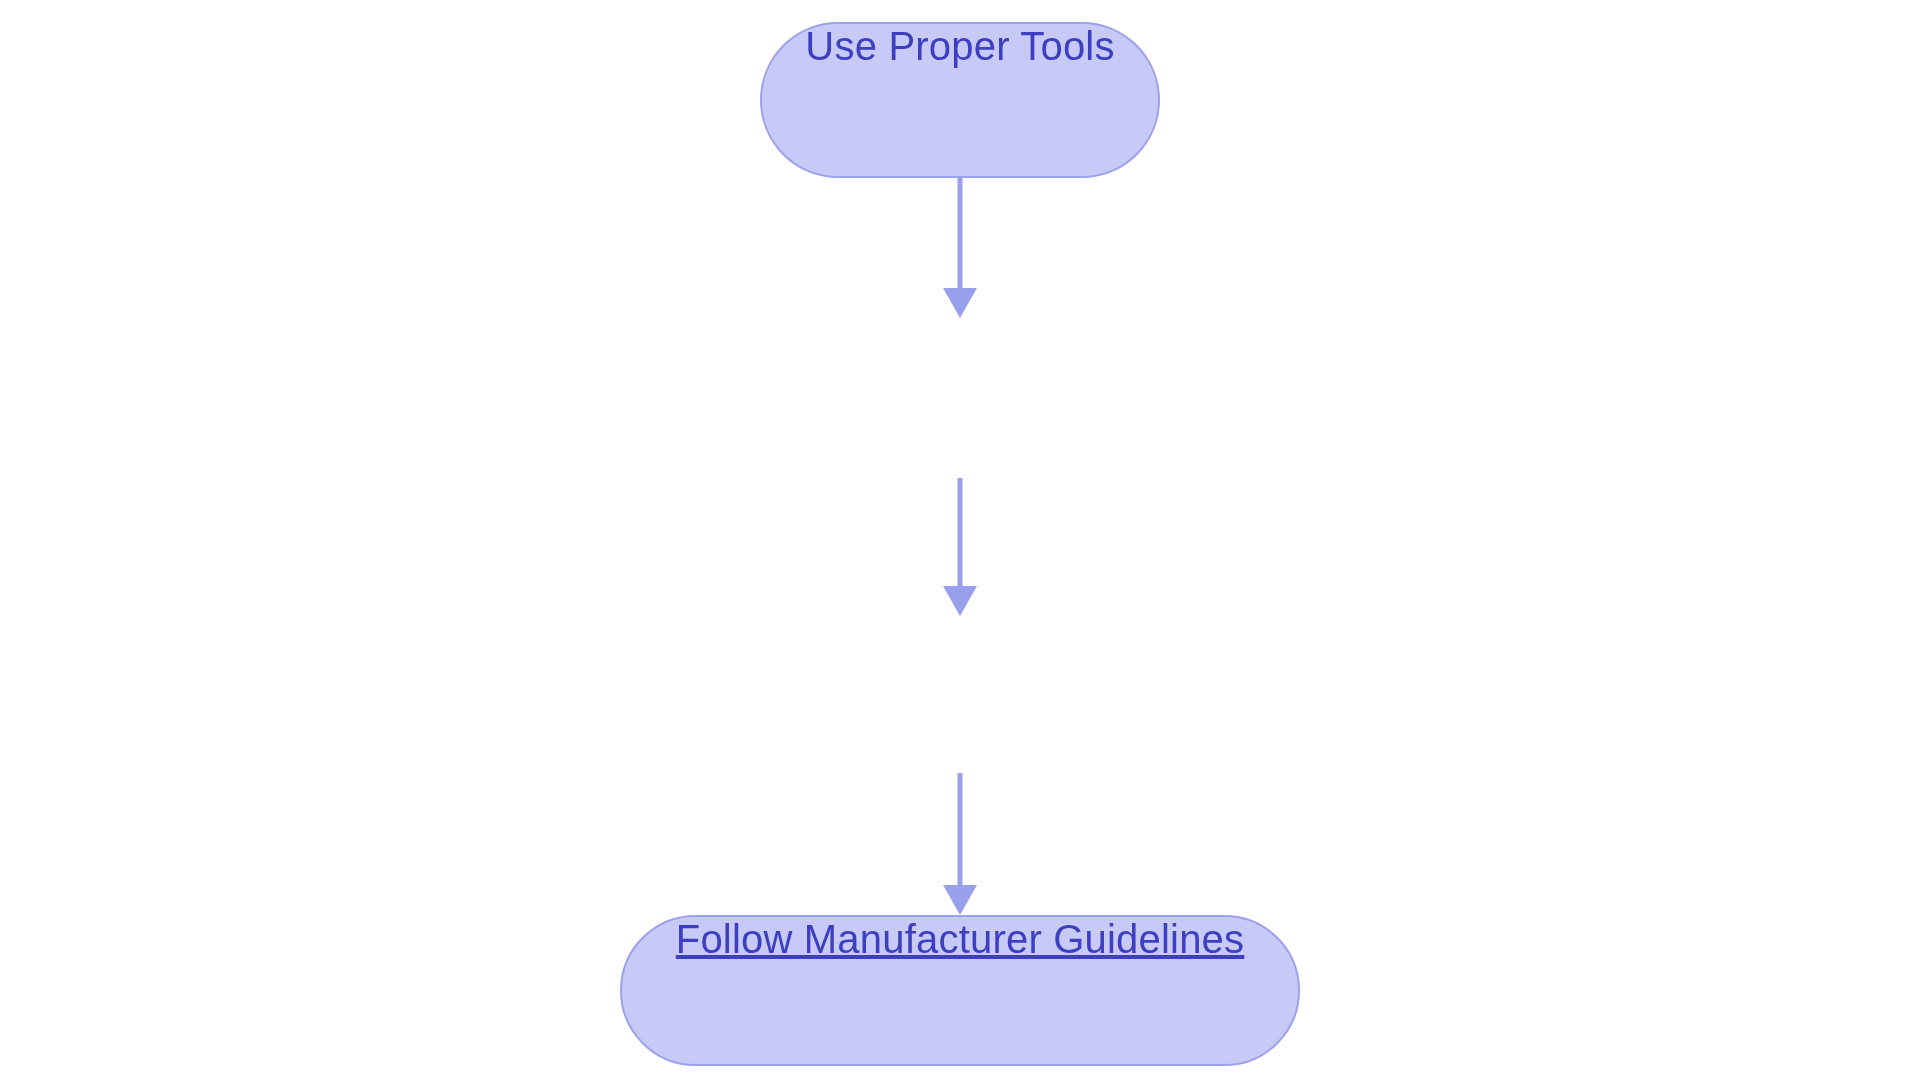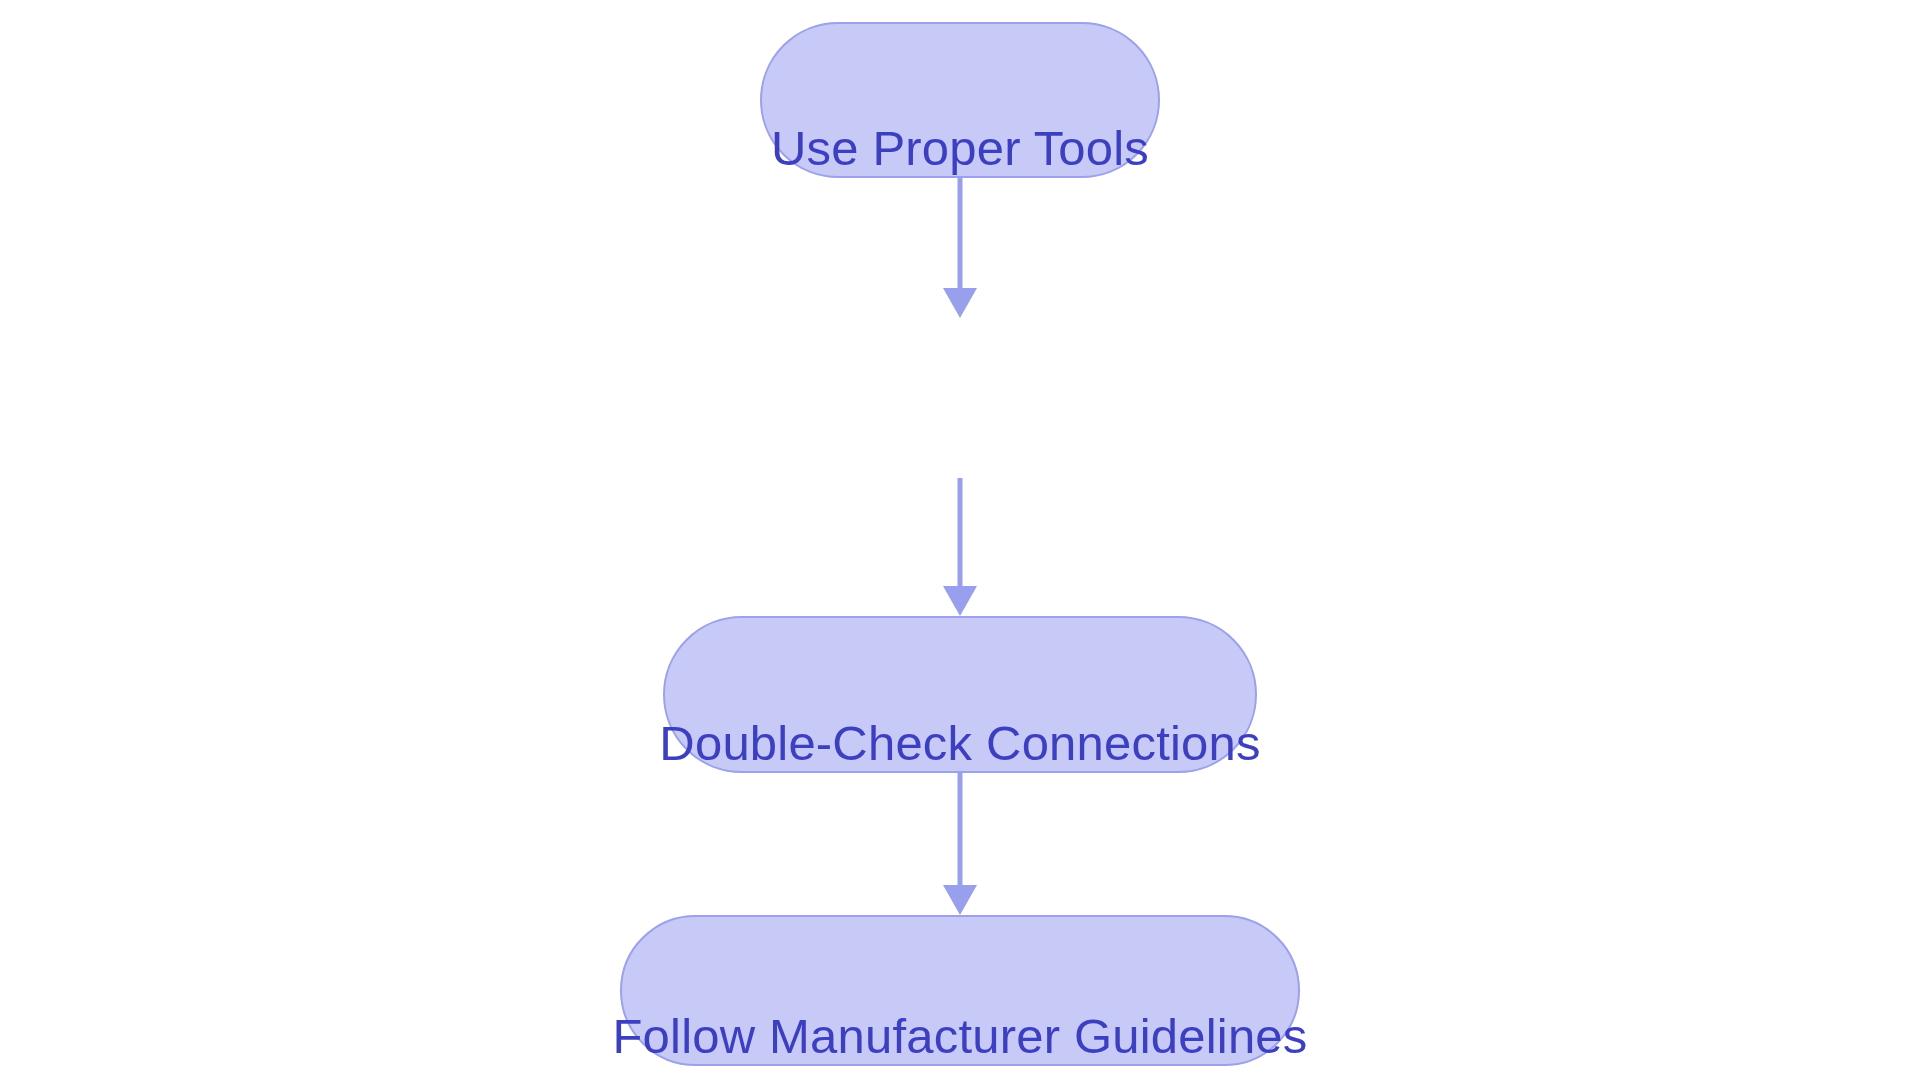--- a/index.html
+++ b/index.html
@@ -17,37 +17,37 @@
     width: 1920px;
     height: 1083px;
     background: #ffffff;
   }
 
   
   .node {
     position: absolute;
     box-sizing: border-box;
     display: flex;
-    align-items: flex-end;
+    align-items: flex-start;
     justify-content: center;
     background: #c7c9f7;
     border: 2px solid #9ba1ea;
     border-radius: 82px;
     color: #3d3fc1;
-    font-size: 49px;
+    font-size: 40px;
     font-weight: 400;
     letter-spacing: 0.2px;
     text-align: center;
     white-space: nowrap;
   }
 
   .node-1 { left: 760px; top:  22px; width: 400px; height: 156px; }
   .node-2 { left: 565px; top: 318px; width: 790px; height: 160px; }
   .node-3 { left: 663px; top: 616px; width: 594px; height: 157px; }
-  .node-4 { left: 620px; top: 915px; width: 680px; height: 151px; }
+  .node-4 { left: 620px; top: 915px; width: 680px; height: 151px; text-decoration: underline; }
 
   .node-label { pointer-events: none; }
 
   
   .arrow {
     position: absolute;
     width: 36px;
   }
   .arrow-1 { left: 942px; top: 178px; height: 140px; }
   .arrow-2 { left: 942px; top: 478px; height: 138px; }
@@ -87,23 +87,20 @@
     <div class="arrow-stem"></div>
     <div class="arrow-head"></div>
   </div>
 
 
   <div class="arrow arrow-2">
     <div class="arrow-stem"></div>
     <div class="arrow-head"></div>
   </div>
 
-  <div class="node node-3">
-    <span class="node-label">Double-Check Connections</span>
-  </div>
 
   <div class="arrow arrow-3">
     <div class="arrow-stem"></div>
     <div class="arrow-head"></div>
   </div>
 
   <div class="node node-4">
     <span class="node-label">Follow Manufacturer Guidelines</span>
   </div>
 

